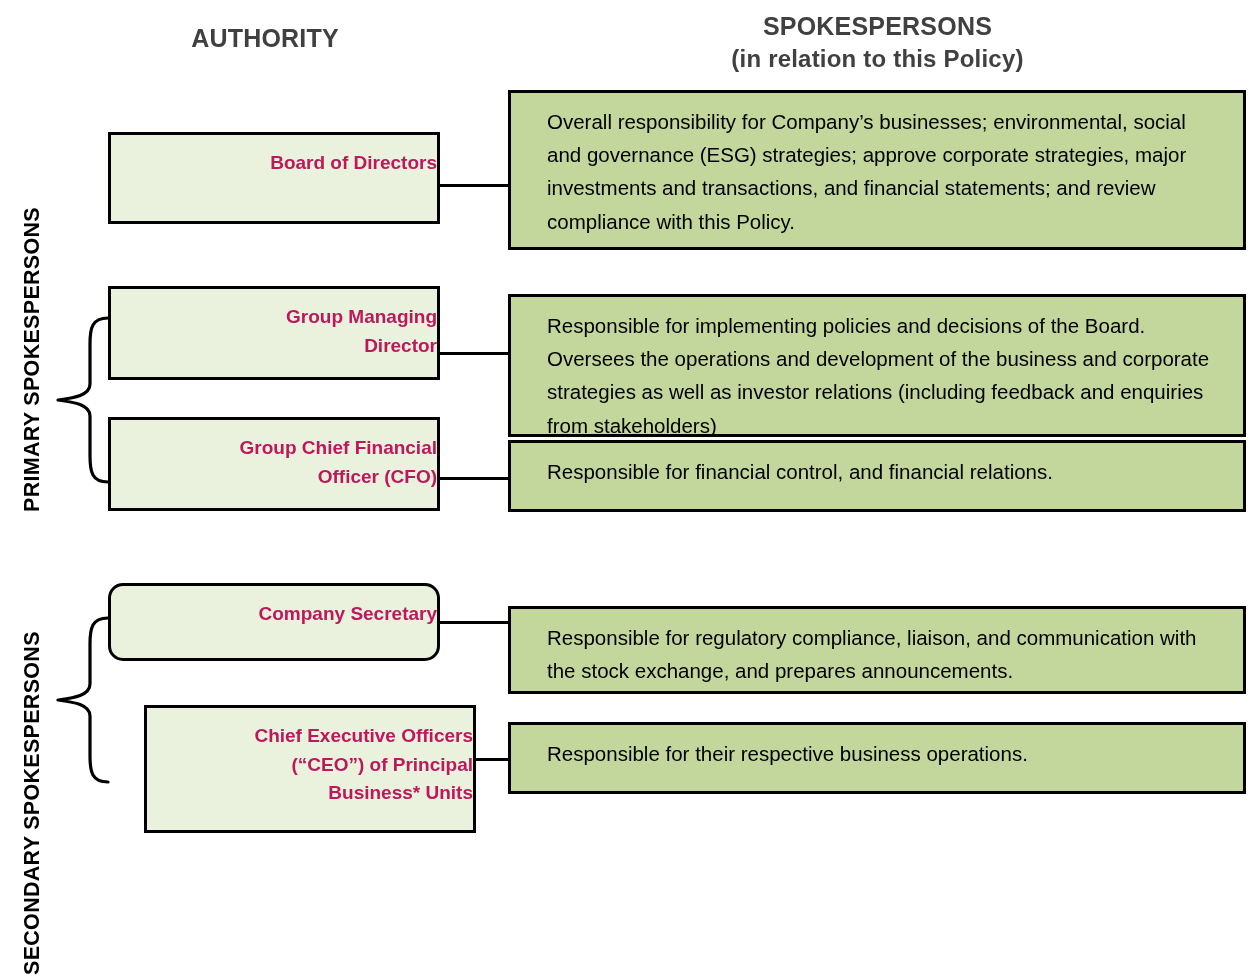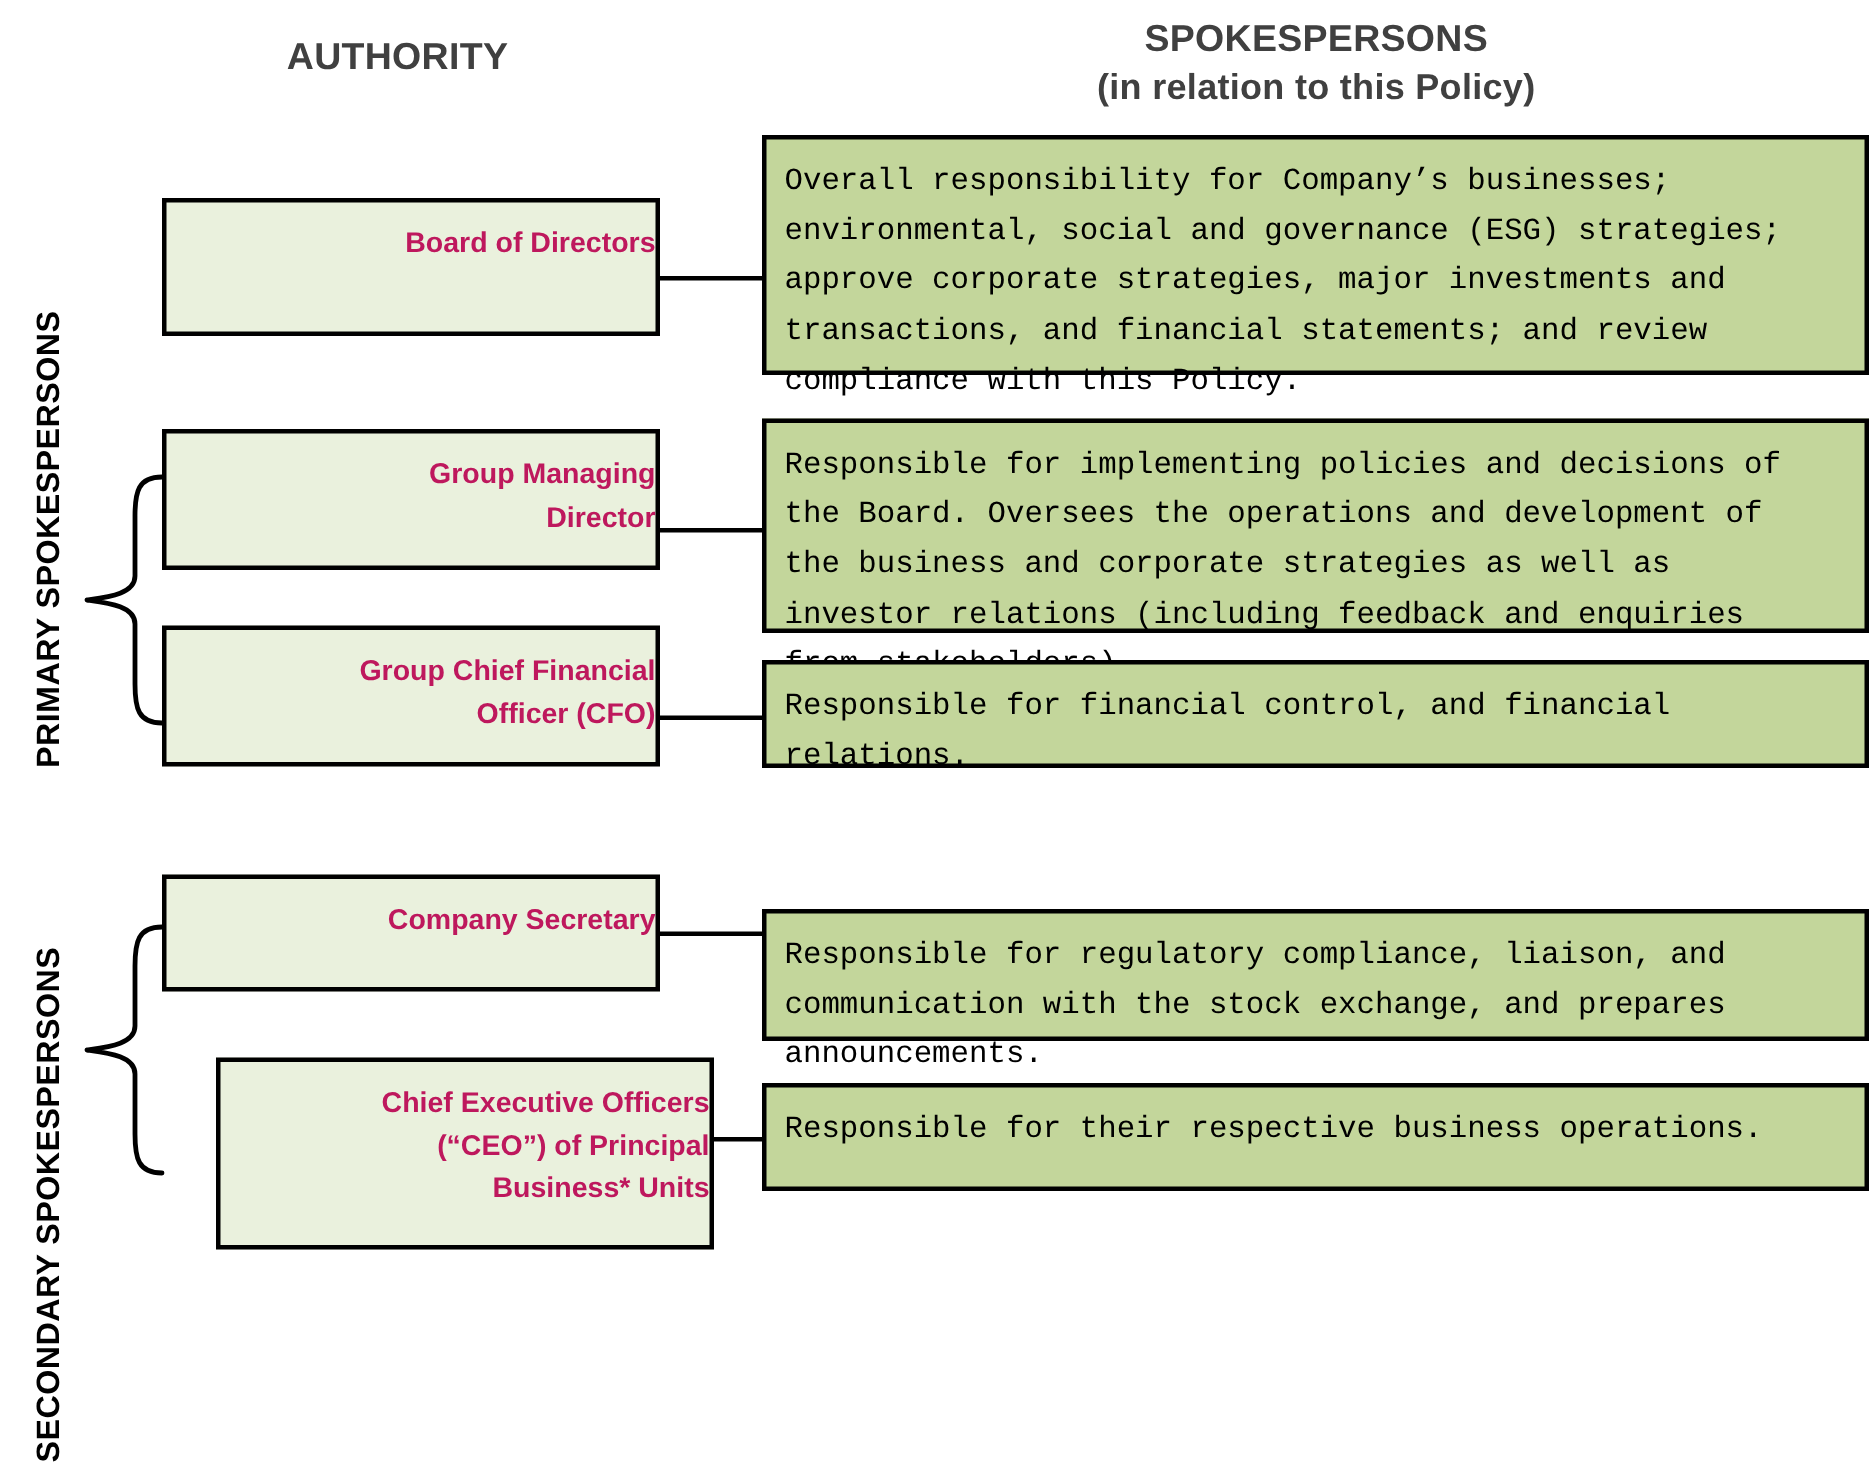--- a/index.html
+++ b/index.html
@@ -84,40 +84,39 @@
     display: block;
     font-weight: bold;
     font-size: 19px;
     line-height: 1.50;
     color: #be185d;
     white-space: pre-line;
     text-align: right;
   }
   .responsibility-box {
     background: #c3d69b;
-    padding: 12px 20px 0 12px;
-    font-family: Liberation Mono, monospace;
+    padding: 12px 20px 0 36px;
   }
   .responsibility-box .text {
     display: block;
     font-size: 20.5px;
     line-height: 1.62;
     color: #000;
   }
 
   
   #box-board-of-directors        { left: 108px; top: 132px; width: 332px; height: 92px; }
   #box-group-managing-director   { left: 108px; top: 286px; width: 332px; height: 94px; }
   #box-group-cfo                 { left: 108px; top: 417px; width: 332px; height: 94px; }
-  #box-company-secretary         { left: 108px; top: 583px; width: 332px; height: 78px; }
+  #box-company-secretary         { left: 108px; top: 583px; width: 332px; height: 78px; border-radius: 15px; }
   #box-ceo-principal-business    { left: 108px; top: 705px; width: 332px; height: 128px; margin-left: 36px; }
 
   
   #resp-board-of-directors       { left: 508px; top: 90px;  width: 738px; height: 160px; }
-  #resp-group-managing-director  { left: 508px; top: 279px; width: 738px; height: 143px; }
+  #resp-group-managing-director  { left: 508px; top: 294px; width: 738px; height: 143px; }
   #resp-group-cfo                { left: 508px; top: 440px; width: 738px; height: 72px; }
   #resp-company-secretary        { left: 508px; top: 585px; width: 738px; height: 88px; margin-top: 21px; }
   #resp-ceo-principal-business   { left: 508px; top: 722px; width: 738px; height: 72px; }
 
   
   .connector {
     position: absolute;
     height: 3px;
     background: #000000;
   }

